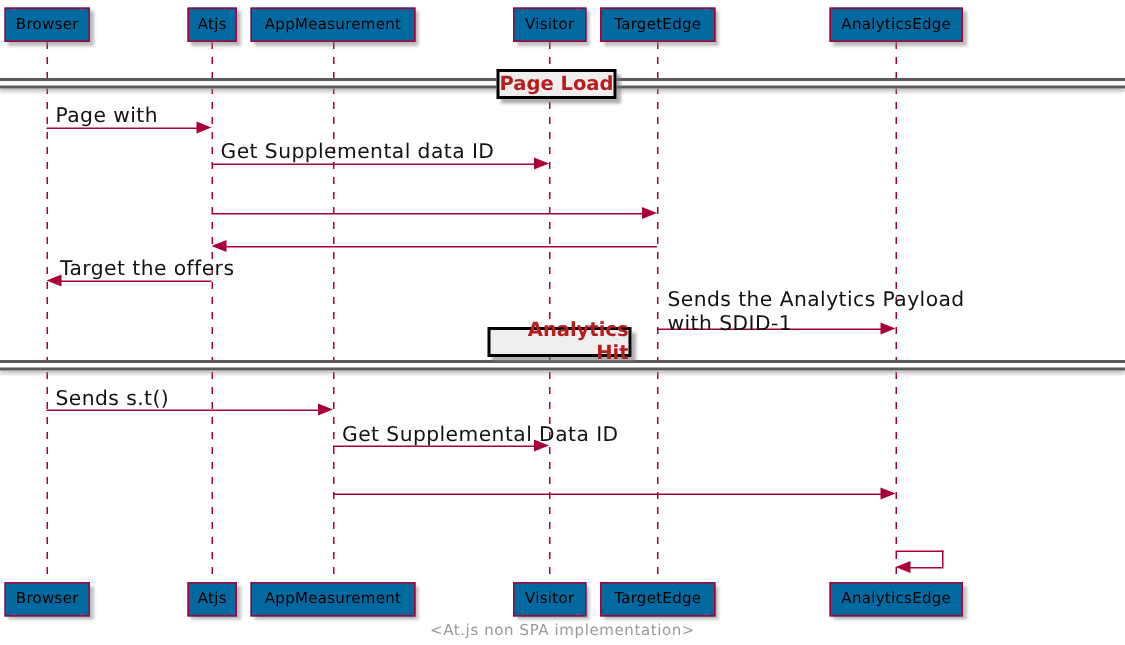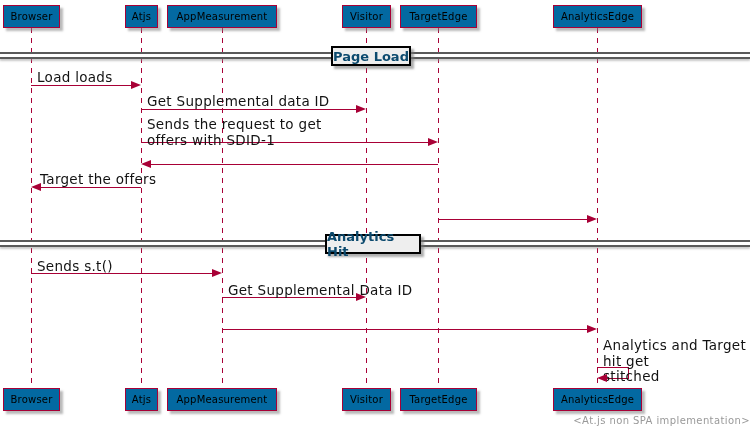--- a/index.html
+++ b/index.html
@@ -23,40 +23,40 @@
   .divider-lines {
     position:absolute; left:0; width:750px; height:7px; z-index:6;
     border-top:2px solid #5a5a5a; border-bottom:2px solid #5a5a5a;
     background:#ffffff; box-shadow:0 2px 2px rgba(150,150,150,0.5);
   }
   .divider-label {
     position:absolute; height:20px; z-index:7;
     background:#EEEEEE; border:2px solid #000000;
     box-shadow:3px 3px 2px rgba(120,120,120,0.6);
     display:flex; align-items:center; justify-content:center;
-    font-size:13px; font-weight:bold; color:#0c4a6e;
+    font-size:13px; font-weight:bold; color:#b91c1c;
   }
   .mtext {
     position:absolute; font-size:13.5px; line-height:15.5px;
     letter-spacing:0.3px; color:#121212; white-space:pre-line; z-index:4;
   }
   .mline { position:absolute; height:0; border-top:1.2px solid #A80036; z-index:3; }
   .vline { position:absolute; width:0; border-left:1.2px solid #A80036; z-index:3; }
   .ahead-r {
     position:absolute; width:0; height:0; z-index:4;
     border-top:4.5px solid transparent; border-bottom:4.5px solid transparent;
     border-left:10px solid #A80036;
   }
   .ahead-l {
     position:absolute; width:0; height:0; z-index:4;
     border-top:4.5px solid transparent; border-bottom:4.5px solid transparent;
     border-right:10px solid #A80036;
   }
   .footer-note {
-    position:absolute; left:0; top:415px; width:750px; text-align:right;
+    position:absolute; left:0; top:415px; width:750px; text-align:center;
     font-size:10px; color:#999999; letter-spacing:0.4px; z-index:2;
   }
 </style>
 </head>
 <body>
 
 <div id="canvas">
 
   <div class="lifeline" style="left:31px;"></div>
   <div class="lifeline" style="left:141px;"></div>
@@ -76,58 +76,56 @@
   <div class="participant" style="left:125px;top:388px; width:33px;">Atjs</div>
   <div class="participant" style="left:167px;top:388px; width:110px;">AppMeasurement</div>
   <div class="participant" style="left:342px;top:388px; width:49px;">Visitor</div>
   <div class="participant" style="left:400px;top:388px; width:77px;">TargetEdge</div>
   <div class="participant" style="left:553px;top:388px; width:89px;">AnalyticsEdge</div>
 
   <div class="divider-lines" style="top:52px;"></div>
   <div class="divider-label" style="left:331px;top:46px;width:80px;">Page Load</div>
 
   <div class="divider-lines" style="top:240px;"></div>
-  <div class="divider-label" style="left:325px;top:234px;width:96px;">Analytics Hit</div>
+  <div class="divider-label" style="left:325px;top:218px;width:96px;text-align:right;">Analytics Hit</div>
 
-  <div class="mtext" style="left:37px;top:70px;">Load loads</div>
+  <div class="mtext" style="left:37px;top:70px;">Page with</div>
   <div class="mline" style="left:31px;top:85px;width:102px;"></div>
   <div class="ahead-r" style="left:131px;top:81px;"></div>
 
   <div class="mtext" style="left:147px;top:94px;">Get Supplemental data ID</div>
   <div class="mline" style="left:141px;top:109px;width:217px;"></div>
   <div class="ahead-r" style="left:356px;top:105px;"></div>
 
-  <div class="mtext" style="left:147px;top:117px;">Sends the request to get
-offers with SDID-1</div>
   <div class="mline" style="left:141px;top:142px;width:289px;"></div>
   <div class="ahead-r" style="left:428px;top:138px;"></div>
 
   <div class="mline" style="left:149px;top:164px;width:289px;"></div>
   <div class="ahead-l" style="left:141px;top:160px;"></div>
 
   <div class="mtext" style="left:40px;top:172px;">Target the offers</div>
   <div class="mline" style="left:39px;top:187px;width:102px;"></div>
   <div class="ahead-l" style="left:31px;top:183px;"></div>
 
+  <div class="mtext" style="left:445px;top:193px;">Sends the Analytics Payload
+with SDID-1</div>
   <div class="mline" style="left:438px;top:219px;width:151px;"></div>
   <div class="ahead-r" style="left:587px;top:215px;"></div>
 
   <div class="mtext" style="left:37px;top:259px;">Sends s.t()</div>
   <div class="mline" style="left:31px;top:273px;width:183px;"></div>
   <div class="ahead-r" style="left:212px;top:269px;"></div>
 
   <div class="mtext" style="left:228px;top:283px;">Get Supplemental Data ID</div>
   <div class="mline" style="left:222px;top:297px;width:136px;"></div>
   <div class="ahead-r" style="left:356px;top:293px;"></div>
 
   <div class="mline" style="left:222px;top:329px;width:367px;"></div>
   <div class="ahead-r" style="left:587px;top:325px;"></div>
 
-  <div class="mtext" style="left:603px;top:338px;">Analytics and Target hit get
-stitched</div>
   <div class="mline" style="left:597px;top:367px;width:32px;"></div>
   <div class="vline" style="left:628px;top:367px;height:11px;"></div>
   <div class="mline" style="left:606px;top:378px;width:23px;"></div>
   <div class="ahead-l" style="left:597px;top:374px;"></div>
 
   <div class="footer-note">&lt;At.js non SPA implementation&gt;</div>
 
 </div>
 
 </body></html>

